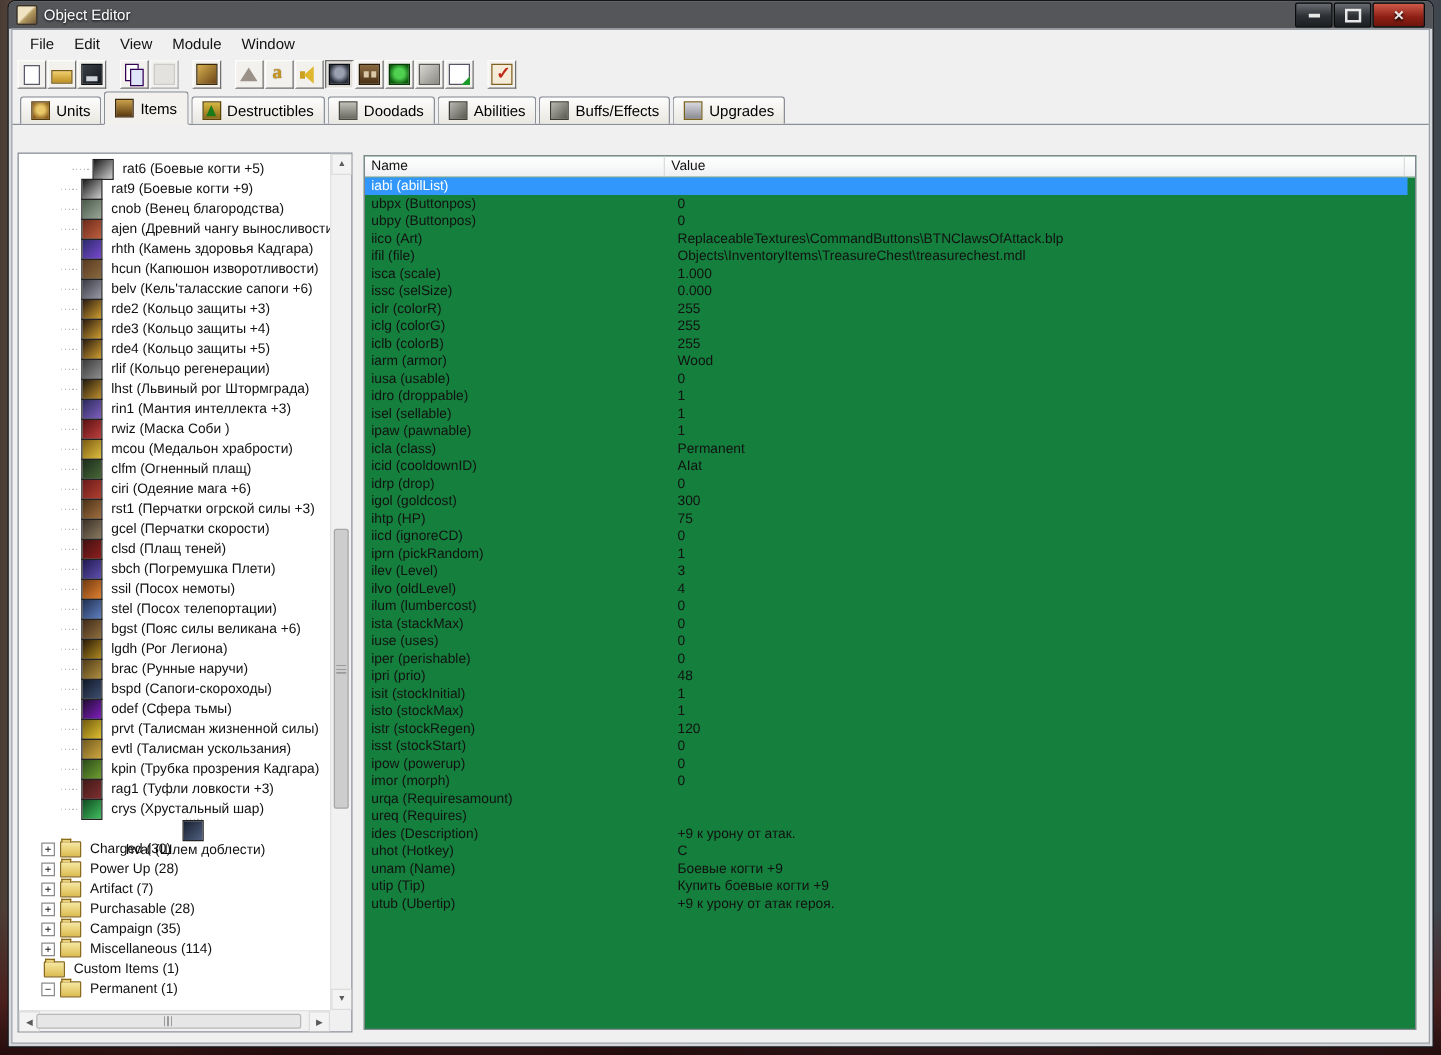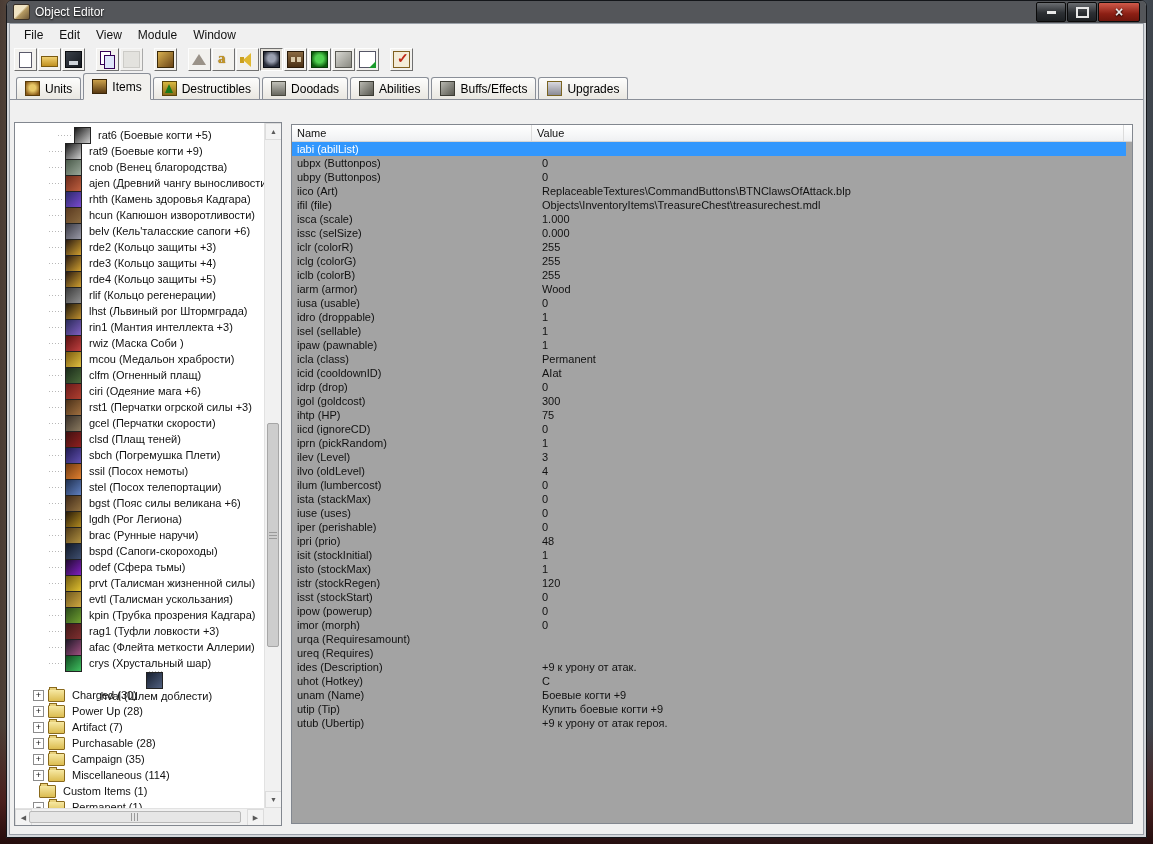--- a/index.html
+++ b/index.html
@@ -80,21 +80,21 @@
   .vscroll{position:absolute;right:0;top:0;width:17px;bottom:17px;background:#f1f1f1;border-left:1px solid #e2e2e2;box-sizing:border-box}
   .hscroll{position:absolute;left:0;bottom:0;right:17px;height:17px;background:#f1f1f1;border-top:1px solid #e2e2e2;box-sizing:border-box}
   .corner{position:absolute;right:0;bottom:0;width:17px;height:17px;background:#f0f0f0}
   .sarrow{position:absolute;width:17px;height:17px;display:flex;align-items:center;justify-content:center;font-size:7px;color:#5a5a5a;background:#f3f3f3;border:1px solid #dcdcdc;box-sizing:border-box}
   .sarrow.up{top:0}.sarrow.down{bottom:0}.sarrow.left{left:0}.sarrow.right{right:0}
   .vthumb{position:absolute;left:2px;right:2px;top:300px;height:222px;background:#cdcdcd;border:1px solid #a6a6a6;border-radius:2px;display:flex;align-items:center;justify-content:center}
   .hthumb{position:absolute;top:2px;bottom:2px;left:14px;width:210px;background:#e6e6e6;border:1px solid #b8b8b8;border-radius:2px;display:flex;align-items:center;justify-content:center}
   .vgrip{width:8px;height:8px;background:repeating-linear-gradient(0deg,#9a9a9a 0 1px,transparent 1px 3px)}
   .hgrip{width:8px;height:8px;background:repeating-linear-gradient(90deg,#9a9a9a 0 1px,transparent 1px 3px)}
   
-  .grid-panel{position:absolute;left:277px;top:4px;right:0;bottom:2px;border:1px solid #82878f;background:#a3a3a3;box-sizing:border-box;overflow:hidden;font-size:11px;color:#111}
+  .grid-panel{position:absolute;left:277px;top:4px;right:0;bottom:2px;border:1px solid #82878f;background:#15803d;box-sizing:border-box;overflow:hidden;font-size:11px;color:#111}
   .grid-header{display:flex;height:17px;background:linear-gradient(180deg,#ffffff,#f6f7f8 60%,#eff0f2);border-bottom:1px solid #d5d5d5;box-sizing:border-box}
   .gh{padding:2px 0 0 5px;border-right:1px solid #dcdcdc;box-sizing:border-box}
   .gh-name{width:240px}
   .gh-value{width:592px}
   .gh-filler{flex:1;border-right:none}
   .grow{display:flex;height:14px;line-height:14px}
   .gname{width:240px;padding-left:5px;box-sizing:border-box;overflow:hidden}
   .gvalue{flex:1;padding-left:10px;overflow:hidden;white-space:nowrap}
   .grow.gsel{background:var(--selection-blue,#3297fd);color:#fff;margin-right:6px}
 </style>
@@ -363,25 +363,20 @@
               <div class="ticon item" style="background: linear-gradient(135deg, rgb(42, 74, 26), rgb(112, 160, 48));"></div>
               <span class="tlabel">kpin (Трубка прозрения Кадгара)</span>
             </div>
             <div class="trow" style="padding-left: 34px;">
               <div class="stub"></div>
               <div class="ticon item" style="background: linear-gradient(135deg, rgb(64, 24, 24), rgb(128, 48, 48));"></div>
               <span class="tlabel">rag1 (Туфли ловкости +3)</span>
             </div>
             <div class="trow" style="padding-left: 34px;">
               <div class="stub"></div>
-              <div class="ticon item" style="background: linear-gradient(135deg, rgb(32, 24, 40), rgb(160, 80, 128));"></div>
-              <span class="tlabel">afac (Флейта меткости Аллерии)</span>
-            </div>
-            <div class="trow" style="padding-left: 34px;">
-              <div class="stub"></div>
               <div class="ticon item" style="background: linear-gradient(135deg, rgb(16, 74, 32), rgb(64, 192, 96));"></div>
               <span class="tlabel">crys (Хрустальный шар)</span>
             </div>
             <div class="trow" style="padding-left: 34px; flex-direction: column;">
               <div class="stub"></div>
               <div class="ticon item" style="background: linear-gradient(135deg, rgb(24, 32, 48), rgb(80, 96, 128));"></div>
               <span class="tlabel">hval (Шлем доблести)</span>
             </div>
             <div class="trow" style="padding-left: 18px;">
               <div class="exp">+</div>
@@ -406,21 +401,21 @@
             <div class="trow" style="padding-left: 18px;">
               <div class="exp">+</div>
               <div class="ticon folder"></div>
               <span class="tlabel">Campaign (35)</span>
             </div>
             <div class="trow" style="padding-left: 18px;">
               <div class="exp">+</div>
               <div class="ticon folder"></div>
               <span class="tlabel">Miscellaneous (114)</span>
             </div>
-            <div class="trow" style="padding-left: 4px; margin-left: 20px;">
+            <div class="trow" style="padding-left: 20px;">
               <div class="ticon folder"></div>
               <span class="tlabel">Custom Items (1)</span>
             </div>
             <div class="trow" style="padding-left: 18px;">
               <div class="exp">−</div>
               <div class="ticon folder"></div>
               <span class="tlabel">Permanent (1)</span>
             </div>
           </div>
         <div class="vscroll">

